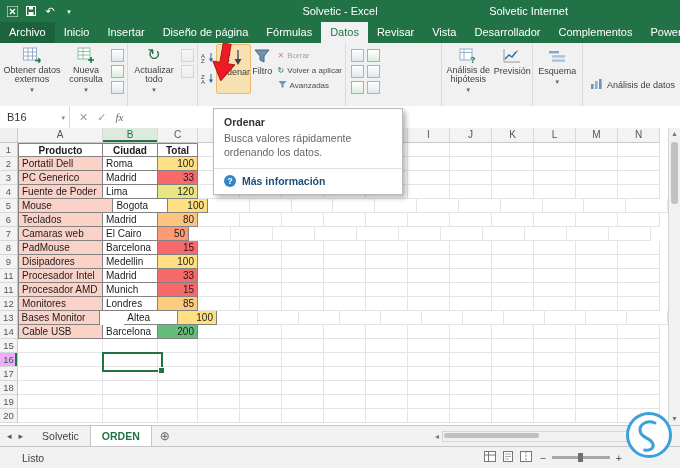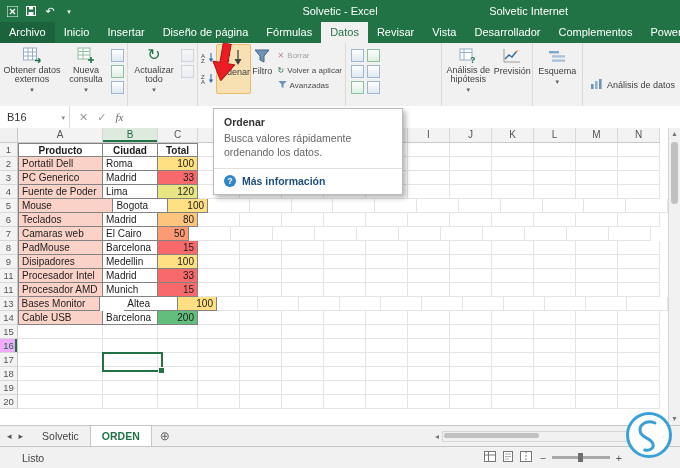--- a/index.html
+++ b/index.html
@@ -538,20 +538,37 @@
         <div class="gc" style="width: 42px;"></div>
         <div class="gc" style="width: 42px;"></div>
         <div class="gc" style="width: 42px;"></div>
         <div class="gc" style="width: 42px;"></div>
       </div>
       <div class="grow">
         <div class="grh">11</div>
         <div class="gc tb tbl" style="width: 85px; background: rgb(251, 210, 200);">Procesador AMD</div>
         <div class="gc tb" style="width: 55px;">Munich</div>
         <div class="gc tb cc" style="width: 40px; background: rgb(248, 105, 107);">15</div>
+        <div class="gc" style="width: 42px;"></div>
+        <div class="gc" style="width: 42px;"></div>
+        <div class="gc" style="width: 42px;"></div>
+        <div class="gc" style="width: 42px;"></div>
+        <div class="gc" style="width: 42px;"></div>
+        <div class="gc" style="width: 42px;"></div>
+        <div class="gc" style="width: 42px;"></div>
+        <div class="gc" style="width: 42px;"></div>
+        <div class="gc" style="width: 42px;"></div>
+        <div class="gc" style="width: 42px;"></div>
+        <div class="gc" style="width: 42px;"></div>
+      </div>
+      <div class="grow">
+        <div class="grh">12</div>
+        <div class="gc tb tbl" style="width: 85px; background: rgb(251, 210, 200);">Monitores</div>
+        <div class="gc tb" style="width: 55px;">Londres</div>
+        <div class="gc tb cc" style="width: 40px; background: rgb(253, 203, 126);">85</div>
         <div class="gc" style="width: 42px;"></div>
         <div class="gc" style="width: 42px;"></div>
         <div class="gc" style="width: 42px;"></div>
         <div class="gc" style="width: 42px;"></div>
         <div class="gc" style="width: 42px;"></div>
         <div class="gc" style="width: 42px;"></div>
         <div class="gc" style="width: 42px;"></div>
         <div class="gc" style="width: 42px;"></div>
         <div class="gc" style="width: 42px;"></div>
         <div class="gc" style="width: 42px;"></div>

